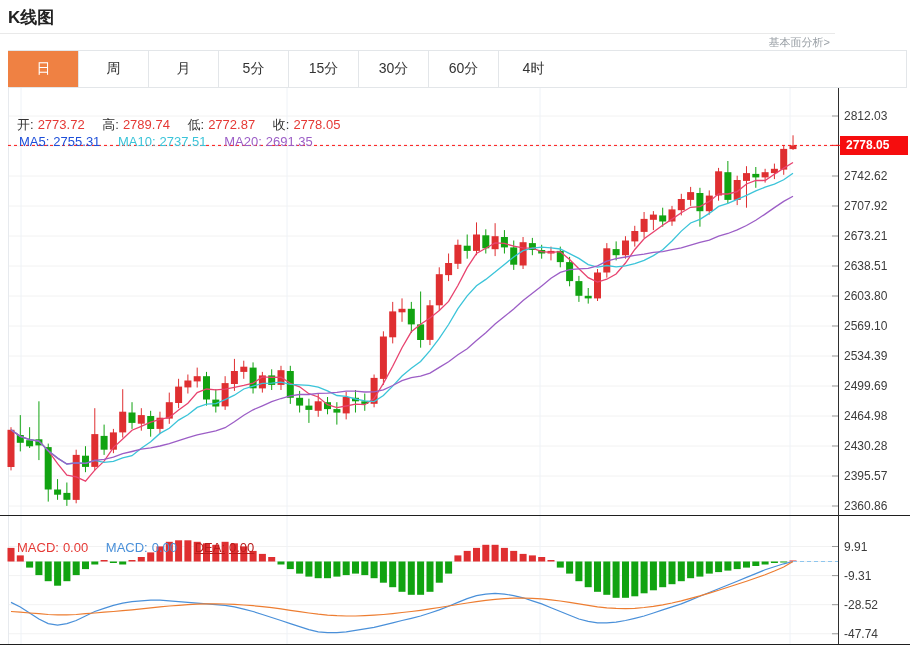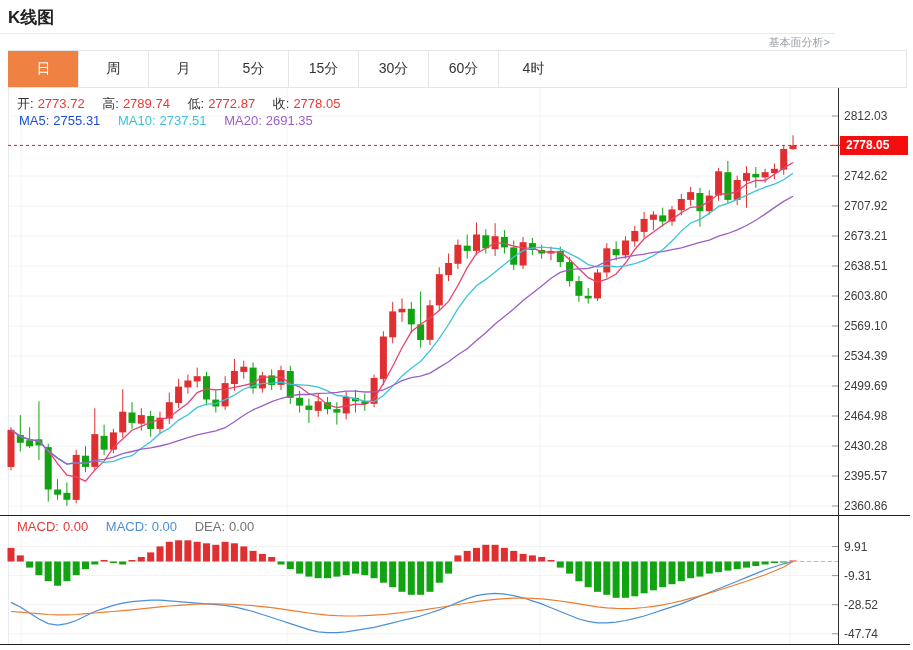--- a/index.html
+++ b/index.html
@@ -17,30 +17,30 @@
           display:flex;box-sizing:border-box;}
   .tab{width:70px;height:100%;box-sizing:border-box;border-left:1px solid #e3e6e9;
        display:flex;align-items:center;justify-content:center;
        font-size:14px;color:#333;cursor:pointer;background:#fff;}
   .tab.active{background:#ef8143;color:#fff;border-left:1px solid #ef8143;}
 
   
   .chart-wrap{position:absolute;left:0;top:88px;width:913px;height:562px;}
   #chart-svg{position:absolute;left:0;top:0;}
 
-  .legend{position:absolute;font-size:13px;white-space:nowrap;pointer-events:none;}
+  .legend{position:absolute;font-size:13px;white-space:nowrap;pointer-events:none;margin-top:21px;}
   .legend-ohlc{left:17px;top:7px;}
   .legend-ma{left:19px;top:25px;}
   .legend-macd{left:17px;top:431px;}
   .legend span{margin-right:4px;}
   .legend .gap{margin-right:14px;}
   .lbl{color:#333;}
   .t-red{color:#e53935;}
   .t-blue{color:#4a90d9;}
-  .t-orange{color:#737373;}
+  .t-orange{color:#b91c1c;text-decoration:underline;}
   .ma5{color:#1d4ed8;}
   .ma10{color:#3bc4d9;}
   .ma20{color:#9c5ec6;}
 
   .price-tag{position:absolute;left:840px;top:48px;width:68px;height:19px;line-height:19px;
              background:#f60d0e;color:#fff;font-size:12px;font-weight:bold;
              padding-left:6px;box-sizing:border-box;}
 </style>
 </head>
 <body>

